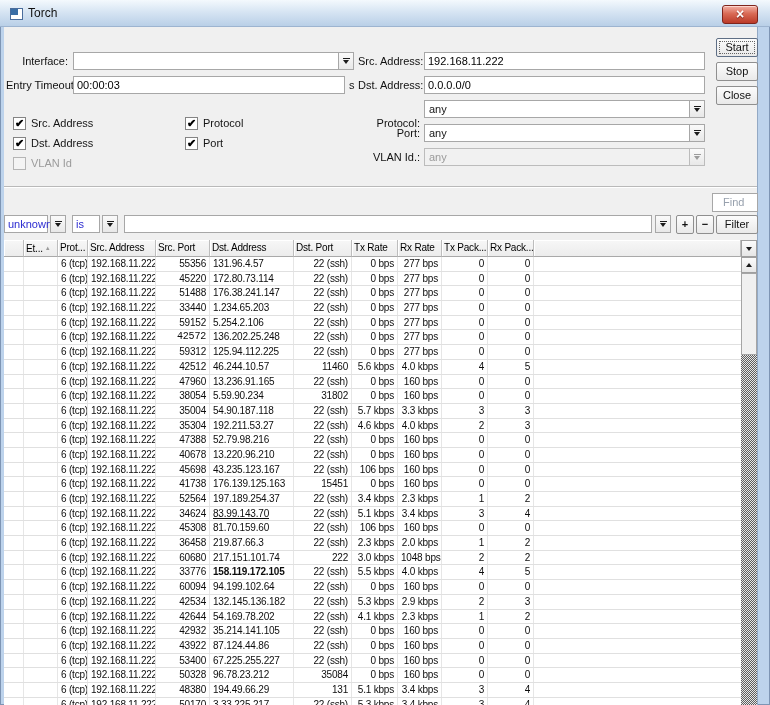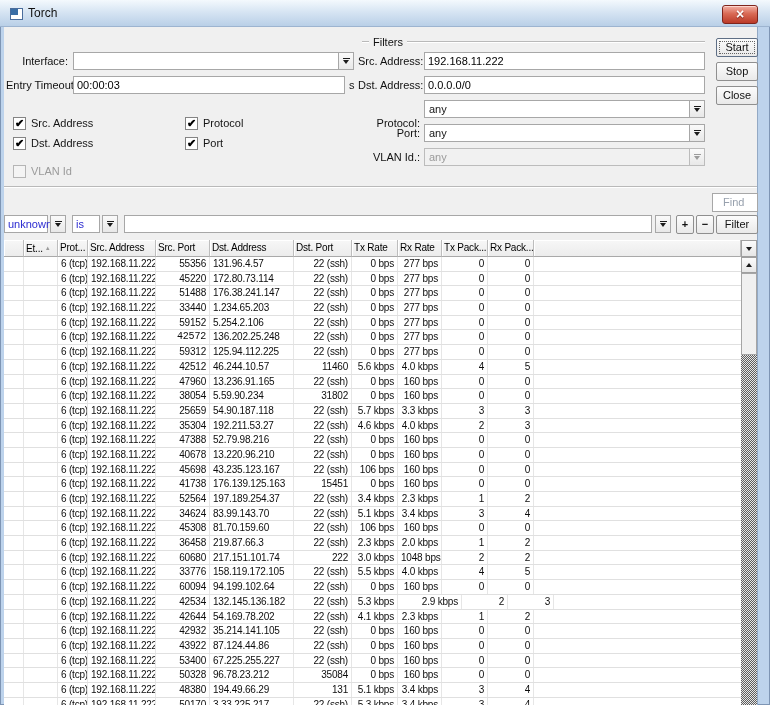--- a/index.html
+++ b/index.html
@@ -123,39 +123,34 @@
 
     <div class="abs" style="left:0; top:89px; width:350px; height:62px;" id="collect-box">
         <div class="chk-item" style="left: 9px; top: 0px;">
           <span class="chk-box">✔</span>
           <span class="chk-lbl">Src. Address</span>
         </div>
         <div class="chk-item" style="left: 9px; top: 20px;">
           <span class="chk-box">✔</span>
           <span class="chk-lbl">Dst. Address</span>
         </div>
-        <div class="chk-item disabled" style="left: 9px; top: 48px;">
+        <div class="chk-item disabled" style="left: 9px; top: 40px;">
           <span class="chk-box"></span>
           <span class="chk-lbl">VLAN Id</span>
         </div>
         <div class="chk-item" style="left: 181px; top: 0px;">
           <span class="chk-box">✔</span>
           <span class="chk-lbl">Protocol</span>
         </div>
         <div class="chk-item" style="left: 181px; top: 20px;">
           <span class="chk-box">✔</span>
           <span class="chk-lbl">Port</span>
         </div>
       </div>
 
-    <div class="abs legend" style="left:358px; top:9px; width:343px;">
-      <span class="pre"></span>
-        <span class="cap">Filters</span>
-        <span class="post"></span>
-    </div>
     <div class="abs" style="left:354px; top:25px; width:347px; height:142px;" id="filters-box">
         <div class="abs flabel" style="left: 0px; top: 0px; width: 62px;">Src. Address:</div>
         <input class="abs tbox" readonly="" value="192.168.11.222" style="left: 66px; top: 0px; width: 281px;">
         <div class="abs flabel" style="left: 0px; top: 24px; width: 62px;">Dst. Address:</div>
         <input class="abs tbox" readonly="" value="0.0.0.0/0" style="left: 66px; top: 24px; width: 281px;">
         <div class="abs flabel" style="left: 0px; top: 48px; width: 62px; margin-top: 14px;">Protocol:</div>
         <div class="abs combo" style="left: 66px; top: 48px; width: 281px;">
           <div class="cval">any</div>
           <div class="dbtn">
             <span class="dd-icon"></span>
@@ -360,21 +355,21 @@
           <div class="t-c r" style="flex: 0 0 44px;">160 bps</div>
           <div class="t-c r" style="flex: 0 0 46px;">0</div>
           <div class="t-c r" style="flex: 0 0 46px;">0</div>
           <div class="t-c fill" style="flex: 1 1 0%;"></div>
         </div>
         <div class="t-row">
           <div class="t-c" style="flex: 0 0 20px;"></div>
           <div class="t-c" style="flex: 0 0 34px;"></div>
           <div class="t-c r" style="flex: 0 0 30px;">6 (tcp)</div>
           <div class="t-c" style="flex: 0 0 68px;">192.168.11.222</div>
-          <div class="t-c r" style="flex: 0 0 54px;">25659</div>
+          <div class="t-c r" style="flex: 0 0 54px;">35004</div>
           <div class="t-c" style="flex: 0 0 84px;">54.90.187.118</div>
           <div class="t-c r" style="flex: 0 0 58px;">22 (ssh)</div>
           <div class="t-c r" style="flex: 0 0 46px;">5.7 kbps</div>
           <div class="t-c r" style="flex: 0 0 44px;">3.3 kbps</div>
           <div class="t-c r" style="flex: 0 0 46px;">3</div>
           <div class="t-c r" style="flex: 0 0 46px;">3</div>
           <div class="t-c fill" style="flex: 1 1 0%;"></div>
         </div>
         <div class="t-row">
           <div class="t-c" style="flex: 0 0 20px;"></div>
@@ -459,21 +454,21 @@
           <div class="t-c r" style="flex: 0 0 46px;">1</div>
           <div class="t-c r" style="flex: 0 0 46px;">2</div>
           <div class="t-c fill" style="flex: 1 1 0%;"></div>
         </div>
         <div class="t-row">
           <div class="t-c" style="flex: 0 0 20px;"></div>
           <div class="t-c" style="flex: 0 0 34px;"></div>
           <div class="t-c r" style="flex: 0 0 30px;">6 (tcp)</div>
           <div class="t-c" style="flex: 0 0 68px;">192.168.11.222</div>
           <div class="t-c r" style="flex: 0 0 54px;">34624</div>
-          <div class="t-c" style="flex: 0 0 84px;">83.99.143.70</div>
+          <div class="t-c" style="flex: 0 0 84px; text-decoration: underline;">83.99.143.70</div>
           <div class="t-c r" style="flex: 0 0 58px;">22 (ssh)</div>
           <div class="t-c r" style="flex: 0 0 46px;">5.1 kbps</div>
           <div class="t-c r" style="flex: 0 0 44px;">3.4 kbps</div>
           <div class="t-c r" style="flex: 0 0 46px;">3</div>
           <div class="t-c r" style="flex: 0 0 46px;">4</div>
           <div class="t-c fill" style="flex: 1 1 0%;"></div>
         </div>
         <div class="t-row">
           <div class="t-c" style="flex: 0 0 20px;"></div>
           <div class="t-c" style="flex: 0 0 34px;"></div>
@@ -515,21 +510,21 @@
           <div class="t-c r" style="flex: 0 0 46px;">2</div>
           <div class="t-c r" style="flex: 0 0 46px;">2</div>
           <div class="t-c fill" style="flex: 1 1 0%;"></div>
         </div>
         <div class="t-row">
           <div class="t-c" style="flex: 0 0 20px;"></div>
           <div class="t-c" style="flex: 0 0 34px;"></div>
           <div class="t-c r" style="flex: 0 0 30px;">6 (tcp)</div>
           <div class="t-c" style="flex: 0 0 68px;">192.168.11.222</div>
           <div class="t-c r" style="flex: 0 0 54px;">33776</div>
-          <div class="t-c" style="flex: 0 0 84px;">158.119.172.105</div>
+          <div class="t-c" style="flex: 0 0 84px; font-weight: bold;">158.119.172.105</div>
           <div class="t-c r" style="flex: 0 0 58px;">22 (ssh)</div>
           <div class="t-c r" style="flex: 0 0 46px;">5.5 kbps</div>
           <div class="t-c r" style="flex: 0 0 44px;">4.0 kbps</div>
           <div class="t-c r" style="flex: 0 0 46px;">4</div>
           <div class="t-c r" style="flex: 0 0 46px;">5</div>
           <div class="t-c fill" style="flex: 1 1 0%;"></div>
         </div>
         <div class="t-row">
           <div class="t-c" style="flex: 0 0 20px;"></div>
           <div class="t-c" style="flex: 0 0 34px;"></div>
@@ -546,21 +541,21 @@
         </div>
         <div class="t-row">
           <div class="t-c" style="flex: 0 0 20px;"></div>
           <div class="t-c" style="flex: 0 0 34px;"></div>
           <div class="t-c r" style="flex: 0 0 30px;">6 (tcp)</div>
           <div class="t-c" style="flex: 0 0 68px;">192.168.11.222</div>
           <div class="t-c r" style="flex: 0 0 54px;">42534</div>
           <div class="t-c" style="flex: 0 0 84px;">132.145.136.182</div>
           <div class="t-c r" style="flex: 0 0 58px;">22 (ssh)</div>
           <div class="t-c r" style="flex: 0 0 46px;">5.3 kbps</div>
-          <div class="t-c r" style="flex: 0 0 44px; margin-left: 20px;">2.9 kbps</div>
+          <div class="t-c r" style="flex: 0 0 44px;">2.9 kbps</div>
           <div class="t-c r" style="flex: 0 0 46px;">2</div>
           <div class="t-c r" style="flex: 0 0 46px;">3</div>
           <div class="t-c fill" style="flex: 1 1 0%;"></div>
         </div>
         <div class="t-row">
           <div class="t-c" style="flex: 0 0 20px;"></div>
           <div class="t-c" style="flex: 0 0 34px;"></div>
           <div class="t-c r" style="flex: 0 0 30px;">6 (tcp)</div>
           <div class="t-c" style="flex: 0 0 68px;">192.168.11.222</div>
           <div class="t-c r" style="flex: 0 0 54px;">42644</div>

